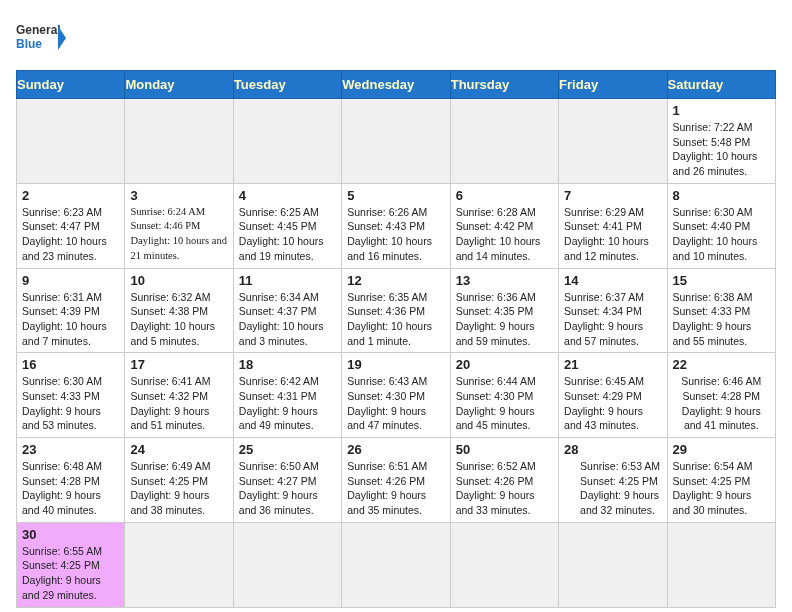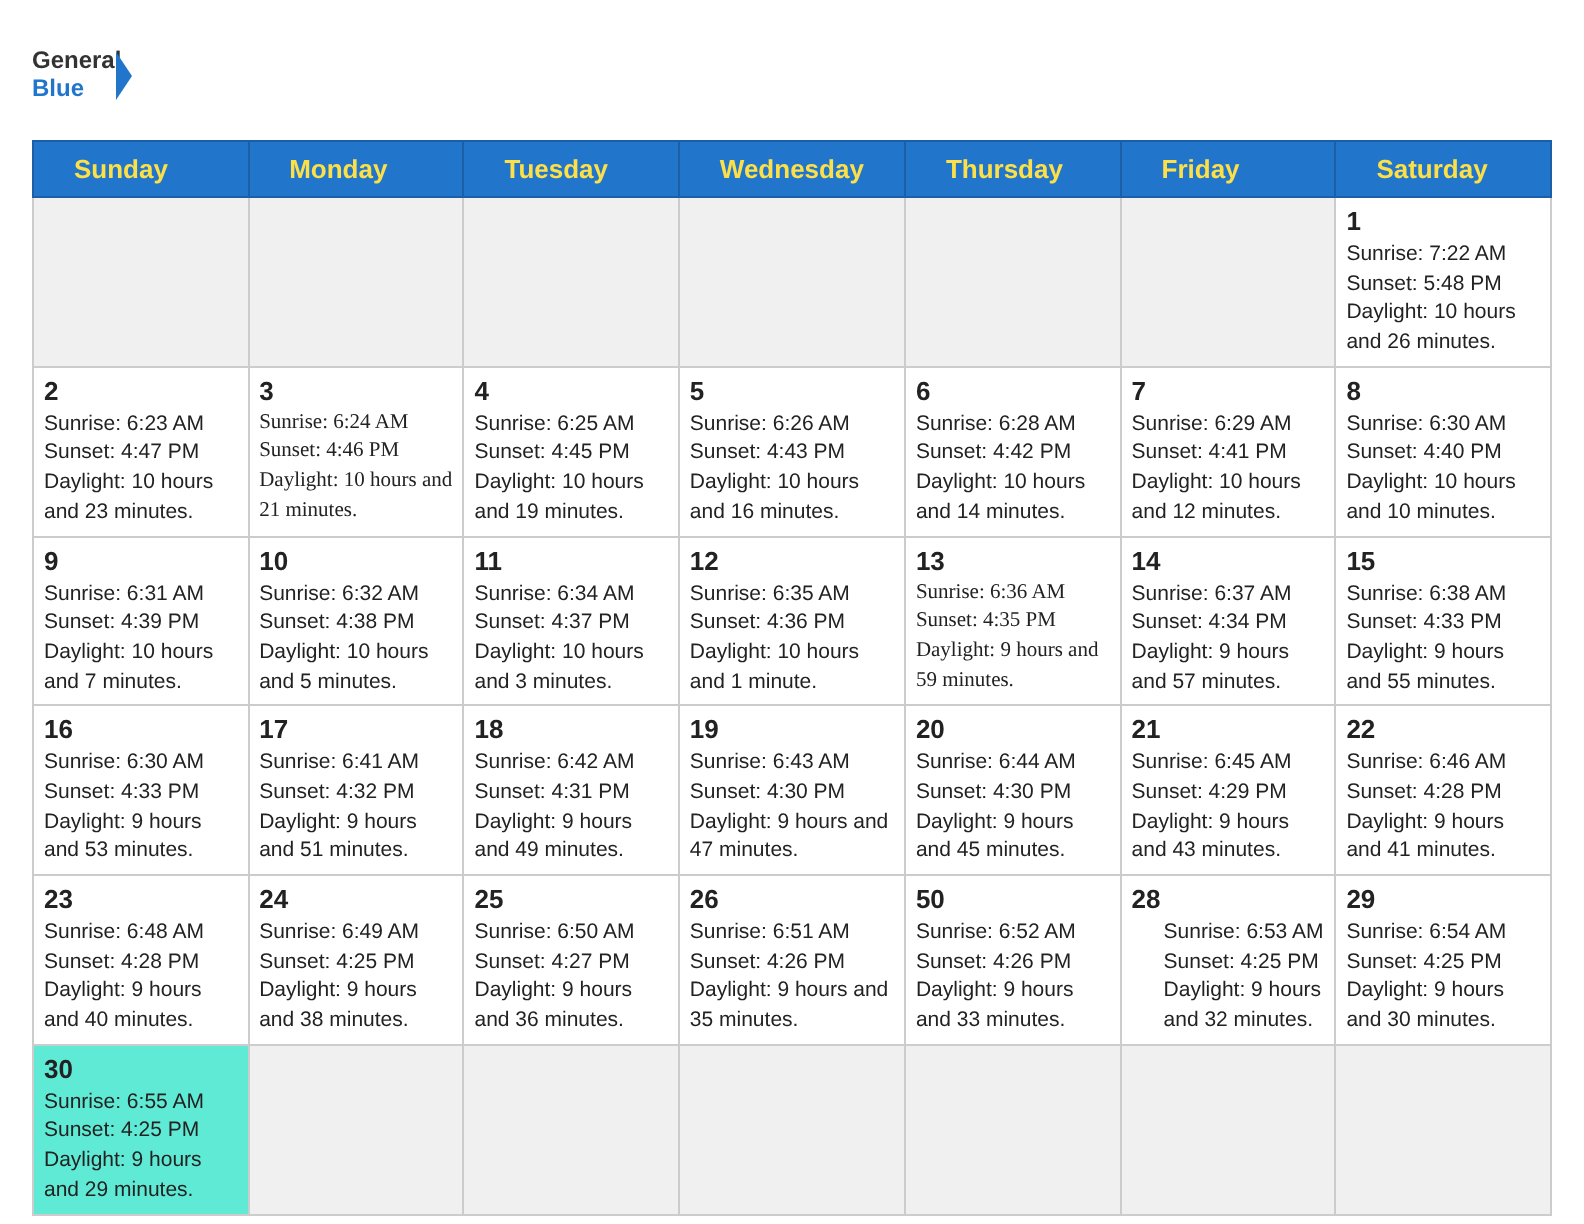--- a/index.html
+++ b/index.html
@@ -33,24 +33,24 @@
       font-size: 14px;
       color: #444;
     }
     .calendar {
       width: 100%;
       border-collapse: collapse;
       border: 1px solid #ccc;
     }
     .calendar th {
       background: #2176cc;
-      color: #fde047;
+      color: #fef9c3;
       font-size: 13px;
       font-weight: bold;
-      padding: 6px 20px;
+      padding: 6px 0;
       text-align: left;
       border: 1px solid #1a5fa8;
     }
     .calendar td {
       vertical-align: top;
       border: 1px solid #ccc;
       padding: 4px 5px;
       width: 108px;
       min-height: 80px;
       background: #fff;
@@ -68,21 +68,21 @@
     }
     .day-info {
       font-size: 10.5px;
       line-height: 1.4;
       color: #222;
     }
     .last-row td {
       background: #f0f0f0;
     }
     .last-row td.has-data {
-      background: #5eead4;
+      background: #f0abfc;
     }
   </style>
 </head>
 <body>
 
 <div class="header-area">
   <div class="logo">
   <svg width="50" height="44" viewBox="0 0 50 44">
     <text x="0" y="18" font-size="12" font-family="Arial" fill="#333" font-weight="bold">General</text>
     <text x="0" y="32" font-size="12" font-family="Arial" fill="#2176cc" font-weight="bold">Blue</text>
@@ -186,21 +186,21 @@
 Daylight: 10 hours and 3 minutes.</div>
         </td>
         <td>
           <span class="day-number">12</span>
           <div class="day-info" style="white-space: pre-line;">Sunrise: 6:35 AM
 Sunset: 4:36 PM
 Daylight: 10 hours and 1 minute.</div>
         </td>
         <td>
           <span class="day-number">13</span>
-          <div class="day-info" style="white-space: pre-line; font-family: Liberation Serif, serif;">Sunrise: 6:36 AM
+          <div class="day-info" style="white-space: pre-line;">Sunrise: 6:36 AM
 Sunset: 4:35 PM
 Daylight: 9 hours and 59 minutes.</div>
         </td>
         <td>
           <span class="day-number">14</span>
           <div class="day-info" style="white-space: pre-line;">Sunrise: 6:37 AM
 Sunset: 4:34 PM
 Daylight: 9 hours and 57 minutes.</div>
         </td>
         <td>
@@ -242,21 +242,21 @@
 Daylight: 9 hours and 45 minutes.</div>
         </td>
         <td>
           <span class="day-number">21</span>
           <div class="day-info" style="white-space: pre-line;">Sunrise: 6:45 AM
 Sunset: 4:29 PM
 Daylight: 9 hours and 43 minutes.</div>
         </td>
         <td>
           <span class="day-number">22</span>
-          <div class="day-info" style="white-space: pre-line;">Sunrise: 6:46 AM
+          <div class="day-info" style="white-space: pre-line; text-align: center;">Sunrise: 6:46 AM
 Sunset: 4:28 PM
 Daylight: 9 hours and 41 minutes.</div>
         </td>
       </tr>
       <tr>
         <td>
           <span class="day-number">23</span>
           <div class="day-info" style="white-space: pre-line;">Sunrise: 6:48 AM
 Sunset: 4:28 PM
 Daylight: 9 hours and 40 minutes.</div>

